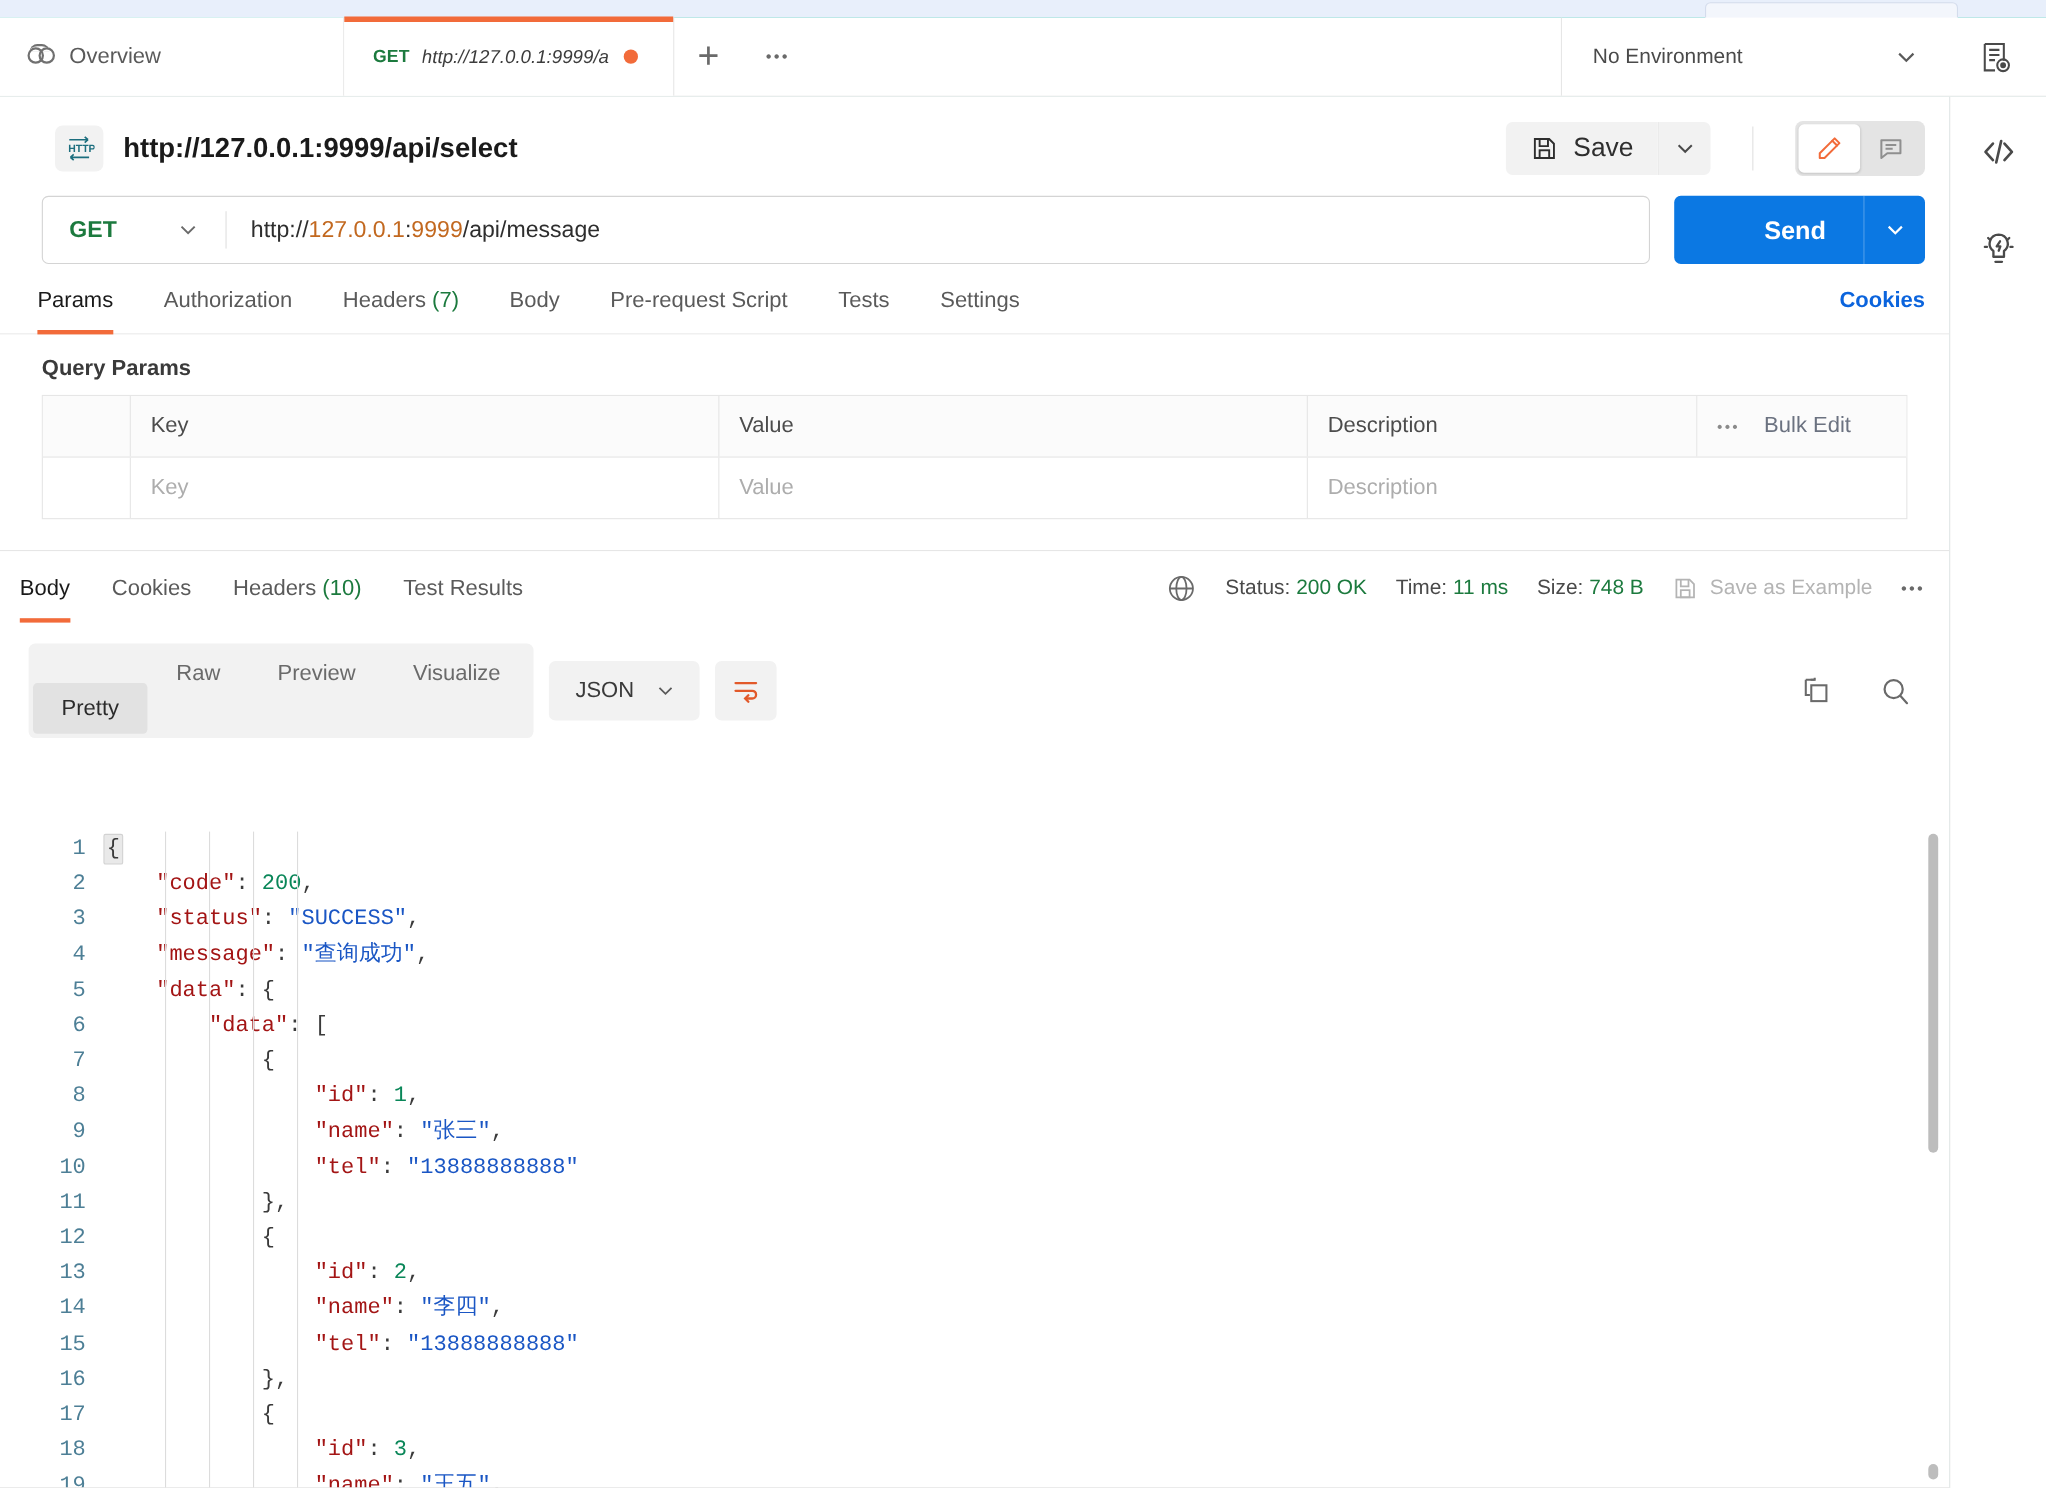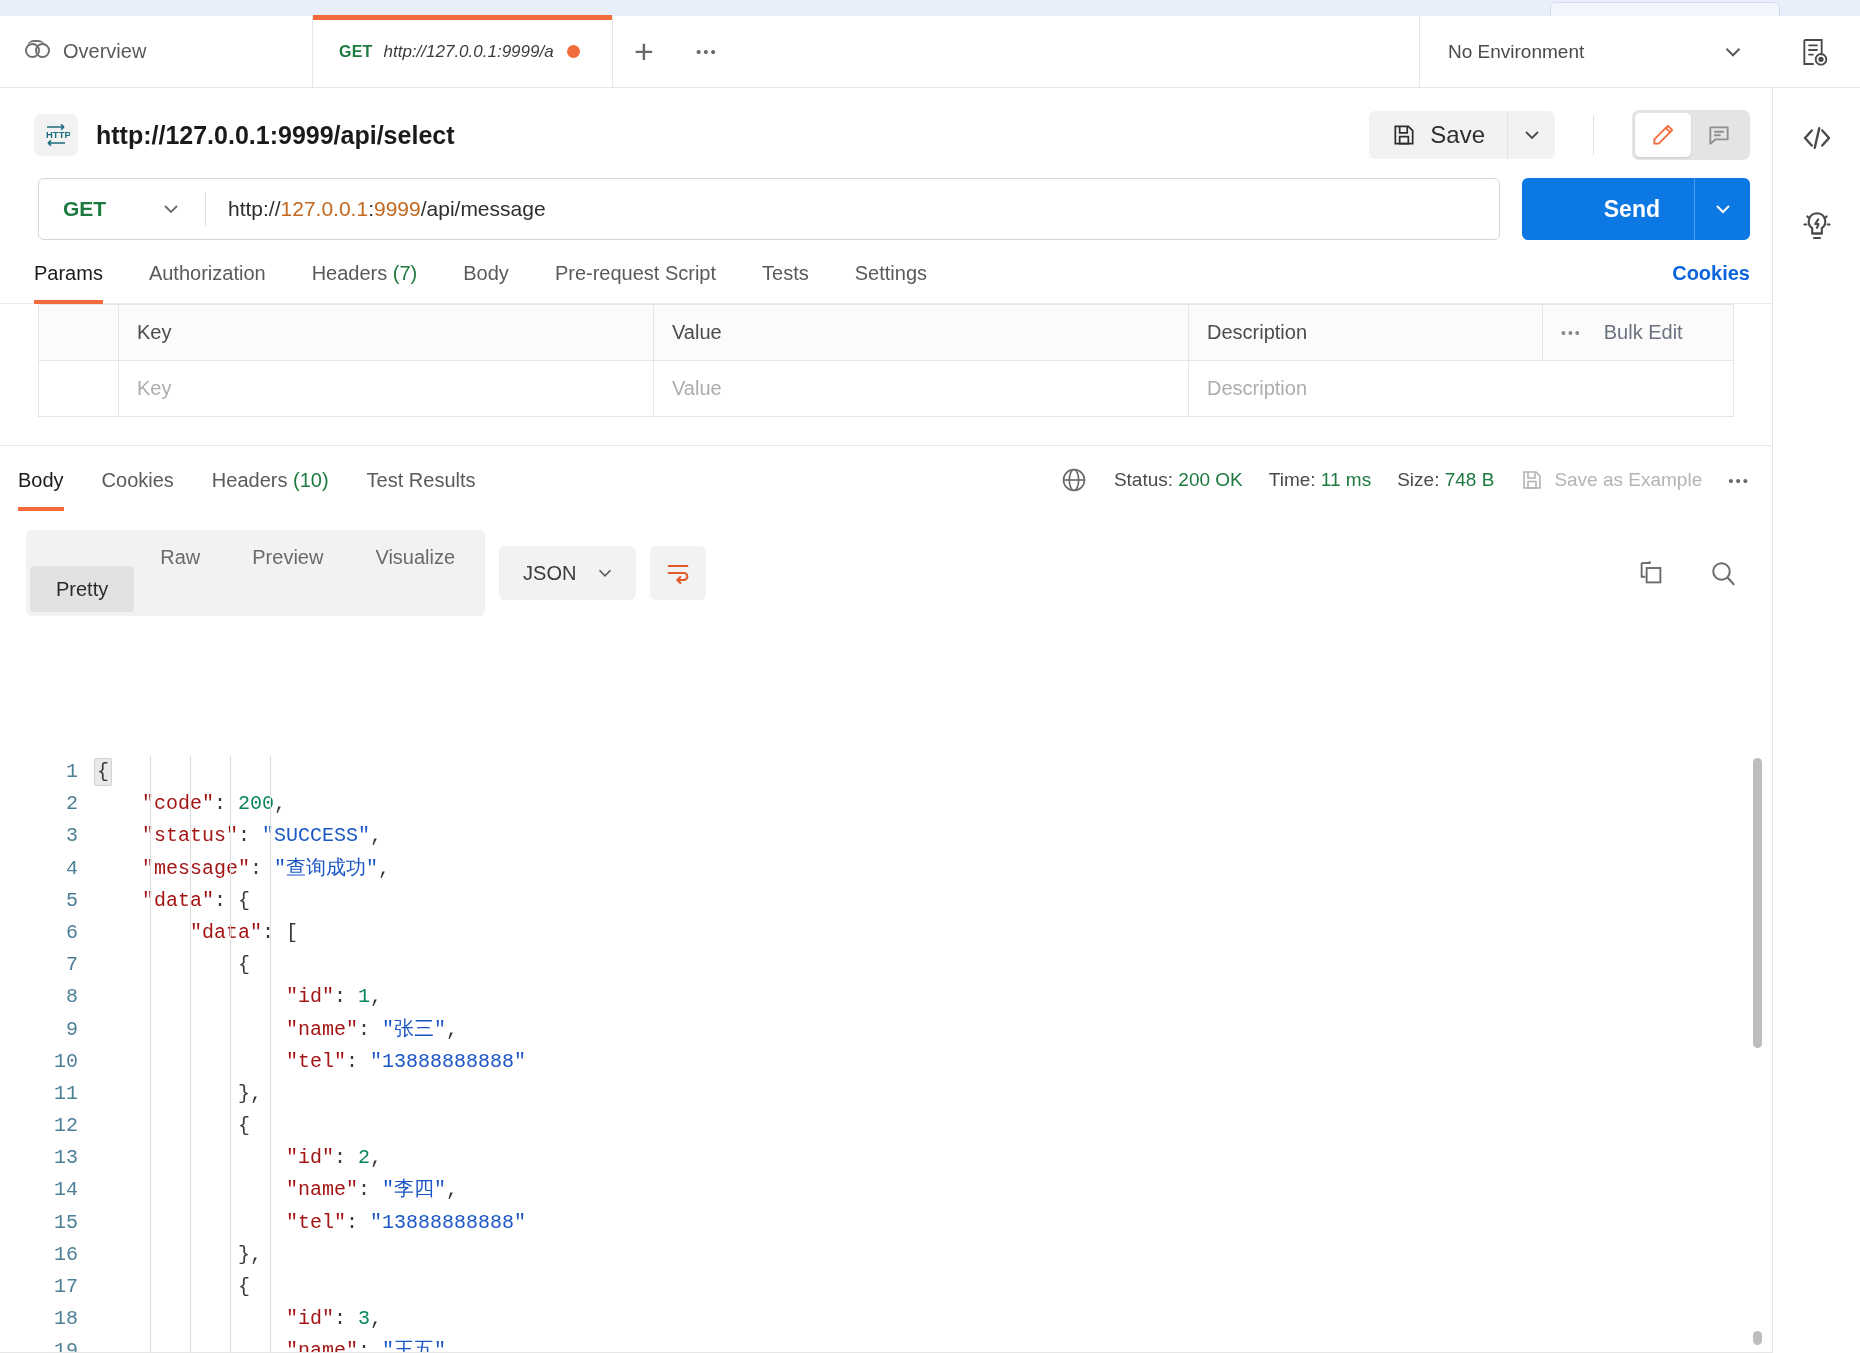--- a/index.html
+++ b/index.html
@@ -89,20 +89,21 @@
     padding-top: 28px; gap: 44px; z-index: 5;
   }
   .rail .rail-btn { cursor: pointer; width: 44px; height: 44px; display:flex;align-items:center;justify-content:center;}
 
   
   .main { position: absolute; top: 88px; left: 0; right: 88px; bottom: 0; background:#fff;}
 
   .req-header {
     display: flex; align-items: center; padding: 22px 22px 8px 34px;
     gap: 18px;
+    margin-left: 16px;
   }
   .http-badge {
     width: 44px; height: 42px; border-radius: 7px; background: #f2f2f2;
     display:flex;align-items:center;justify-content:center;flex:0 0 auto;
   }
   .req-title { font-size: 25px; font-weight: bold; color: #1a1a1a; flex: 1; }
   .save-group { display: flex; align-items: stretch; }
   .save-btn {
     display: flex; align-items: center; gap: 13px; background: #f2f2f2;
     border-radius: 6px 0 0 6px; padding: 0 22px; height: 48px;
@@ -430,20 +431,21 @@
       </div>
       <div class="rtab">
         <span>Tests</span>
       </div>
       <div class="rtab">
         <span>Settings</span>
       </div>
       <div class="cookies-link">Cookies</div>
     </div>
 
+    <div class="qp-title">Query Params</div>
 
     <div class="tbl">
       <div class="thead">
         <div class="cell c-check"></div>
         <div class="cell c-key">Key</div>
         <div class="cell c-val">Value</div>
         <div class="cell c-desc">Description</div>
         <div class="cell c-bulk last">
           <span class="dots-sm">•••</span>
           <span class="bulk-lbl">Bulk Edit</span>

